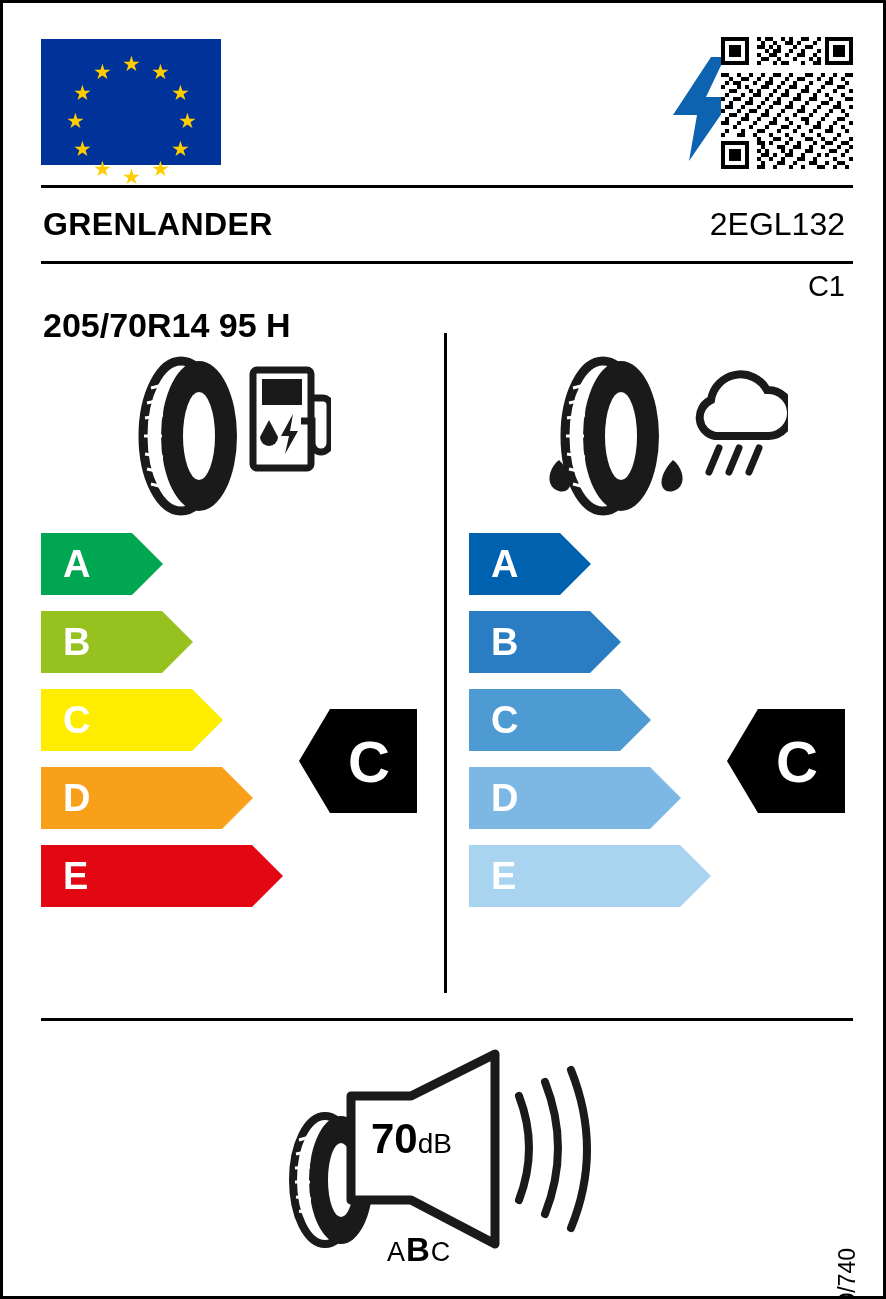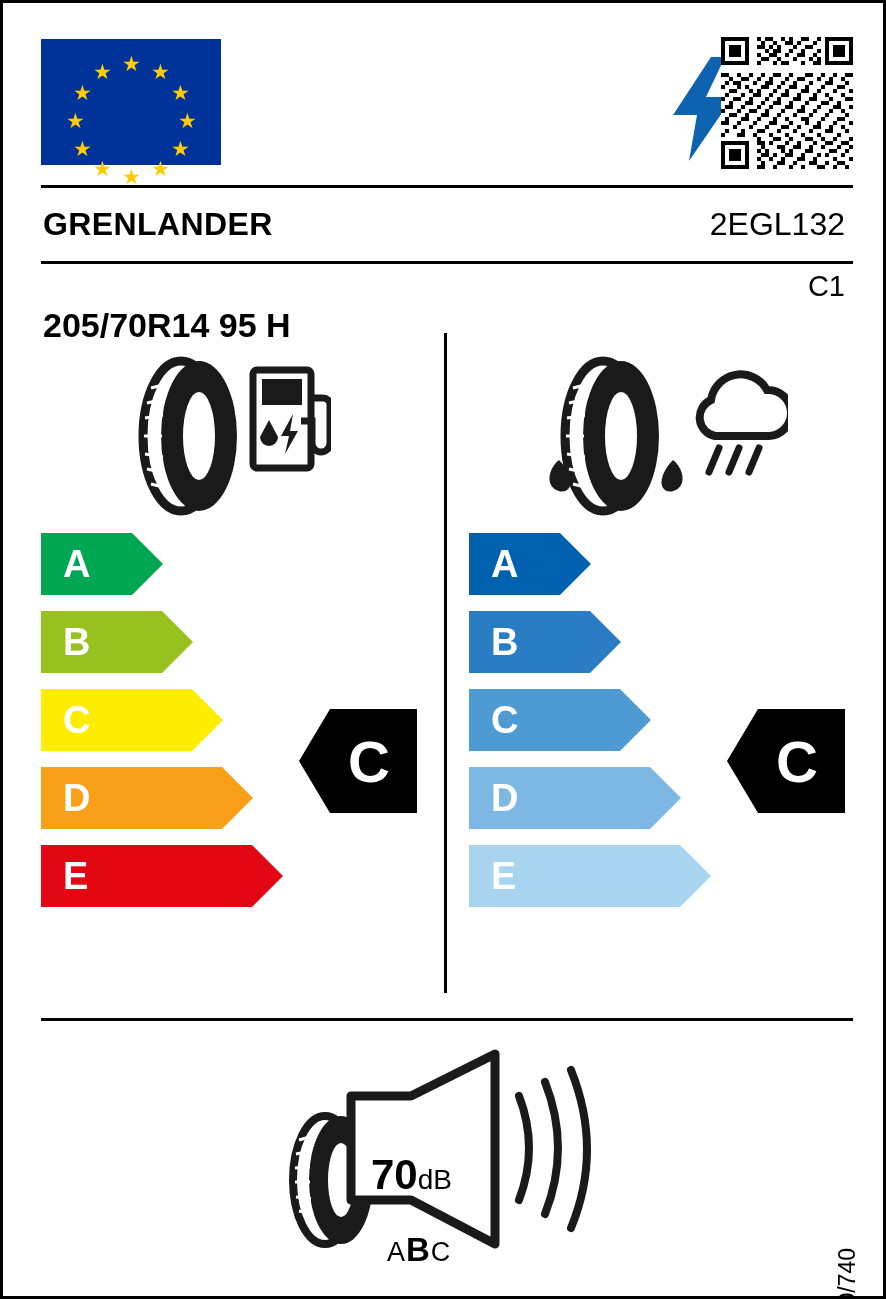--- a/index.html
+++ b/index.html
@@ -183,21 +183,21 @@
   .noise {
     position: absolute;
     left: 280px;
     top: 1045px;
     width: 330px;
     height: 215px;
   }
   .noise-db {
     position: absolute;
     left: 368px;
-    top: 1148px;
+    top: 1112px;
     font-size: 42px;
     font-weight: bold;
   }
   .noise-db .unit {
     font-size: 28px;
     font-weight: normal;
   }
   .noise-classes {
     position: absolute;
     left: 384px;

